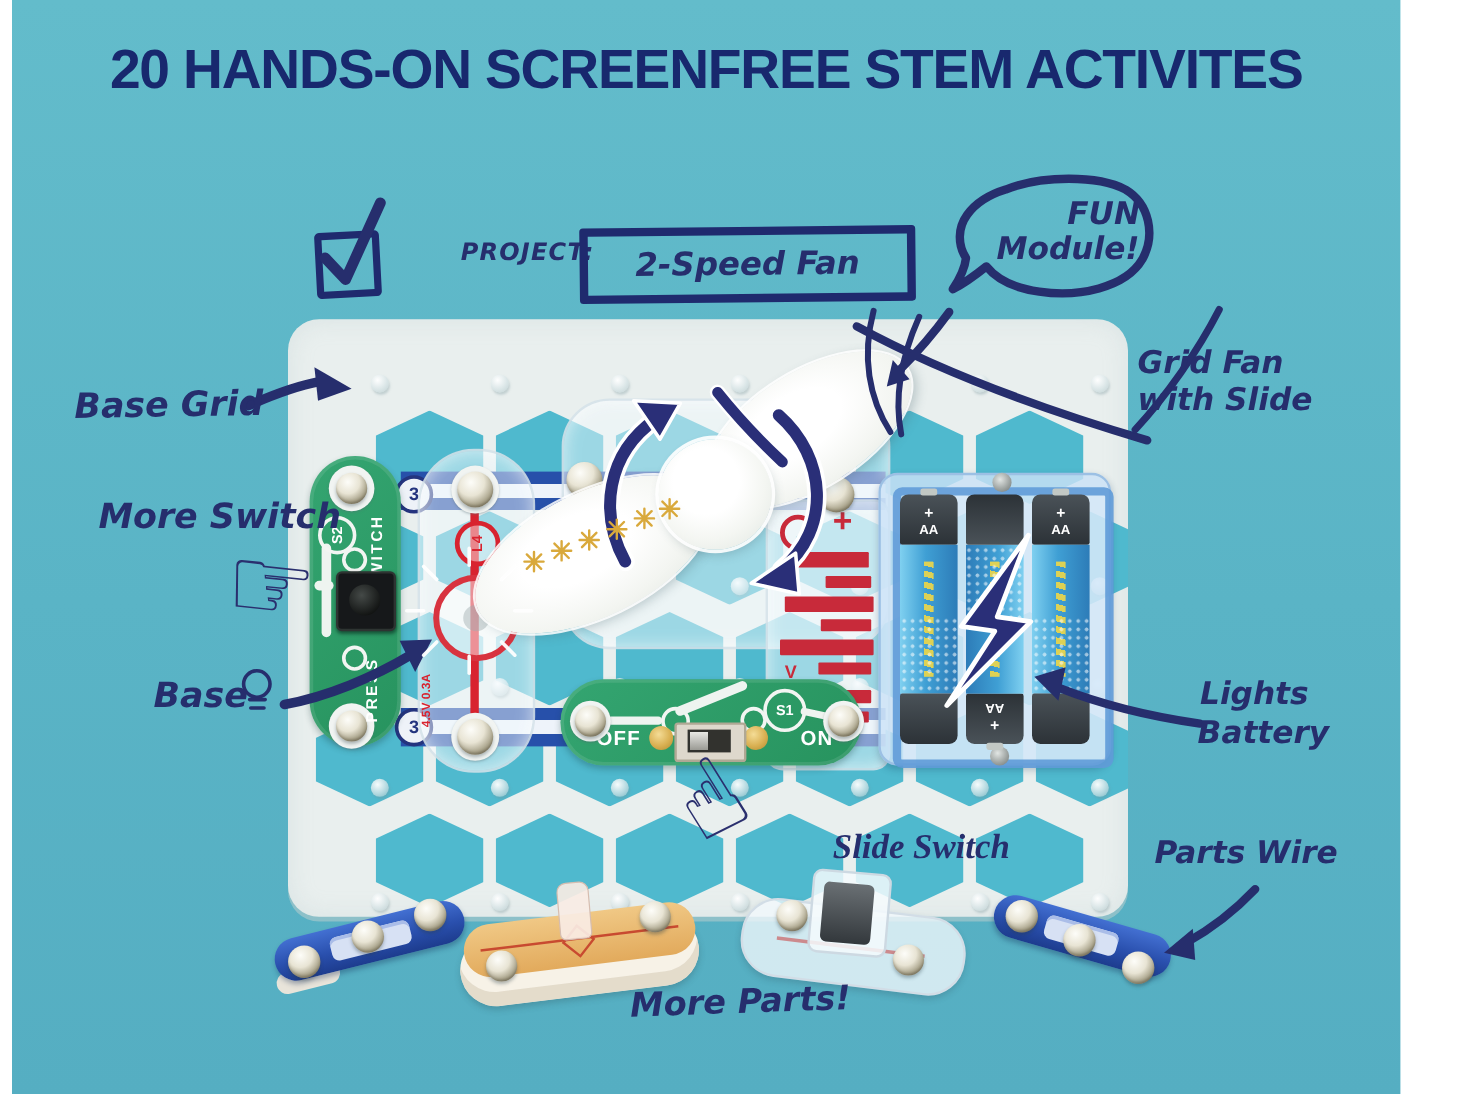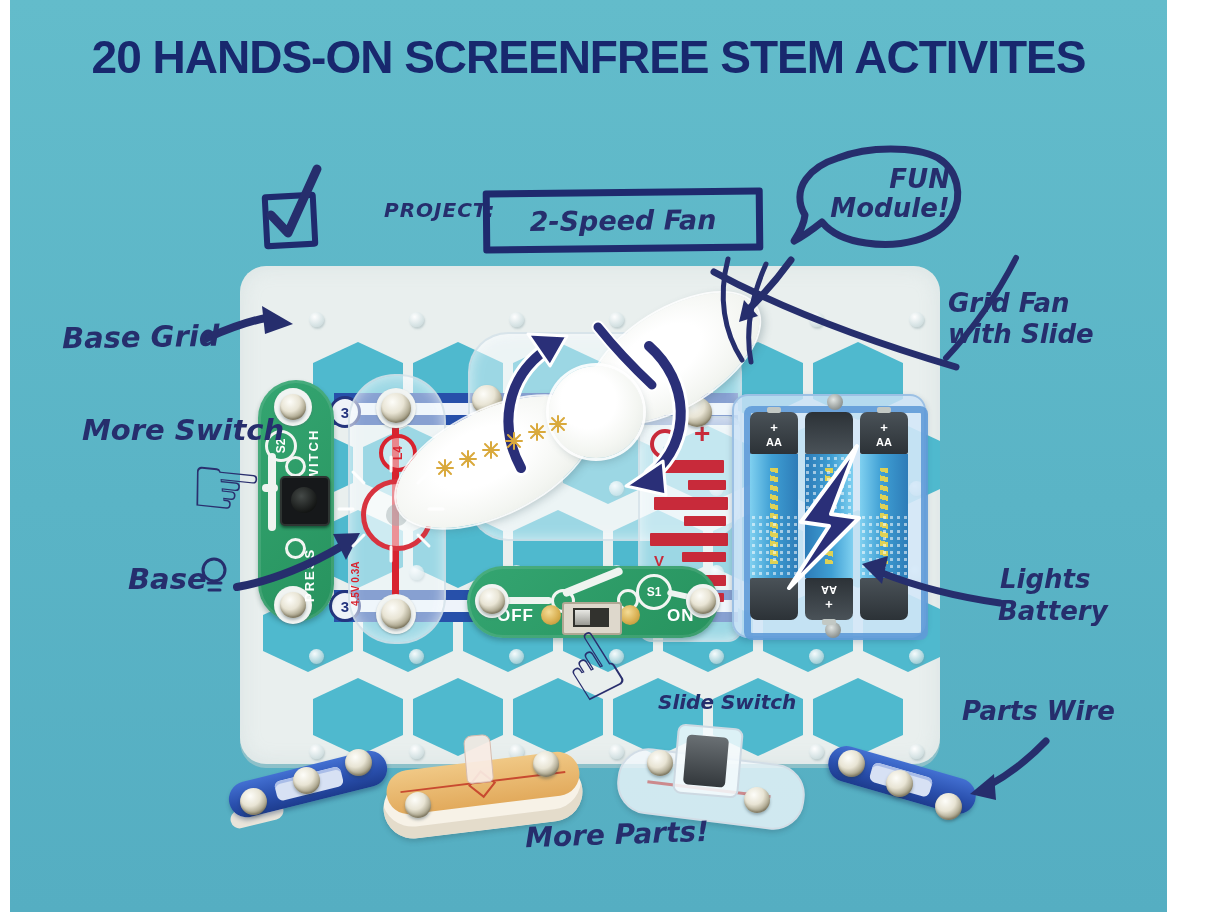--- a/index.html
+++ b/index.html
@@ -414,18 +414,18 @@
   </g>
 </svg>
 
 <div class="hand" style="left:62px;top:320px;font-size:29px;transform:rotate(-1deg);">Base Grid</div>
 <div class="hand" style="left:82px;top:413px;font-size:29px;">More Switch</div>
 <div class="hand" style="left:128px;top:562px;font-size:29px;">Base</div>
 <div class="hand" style="left:948px;top:288px;font-size:26px;">Grid Fan</div>
 <div class="hand" style="left:948px;top:319px;font-size:26px;">with Slide</div>
 <div class="hand" style="left:1000px;top:564px;font-size:26px;">Lights</div>
 <div class="hand" style="left:998px;top:596px;font-size:26px;">Battery</div>
-<div class="hand" style="left:658px;top:690px;font-size:20px;">Slide Switch</div>
+<div class="hand" style="left:694px;top:690px;font-size:29px;font-family:Liberation Serif, serif;">Slide Switch</div>
 <div class="hand" style="left:962px;top:696px;font-size:26px;">Parts Wire</div>
 <div class="hand" style="left:525px;top:818px;font-size:28px;transform:rotate(-2deg);">More Parts!</div>
 
 <div class="glyph" style="left:188px;top:446px;font-size:84px;transform:rotate(6deg);font-family:'DejaVu Sans',sans-serif;">☞</div>
 <div class="glyph" style="left:566px;top:624px;font-size:86px;transform:rotate(-32deg);font-family:'DejaVu Sans',sans-serif;">☝</div>
 
 </body></html>

